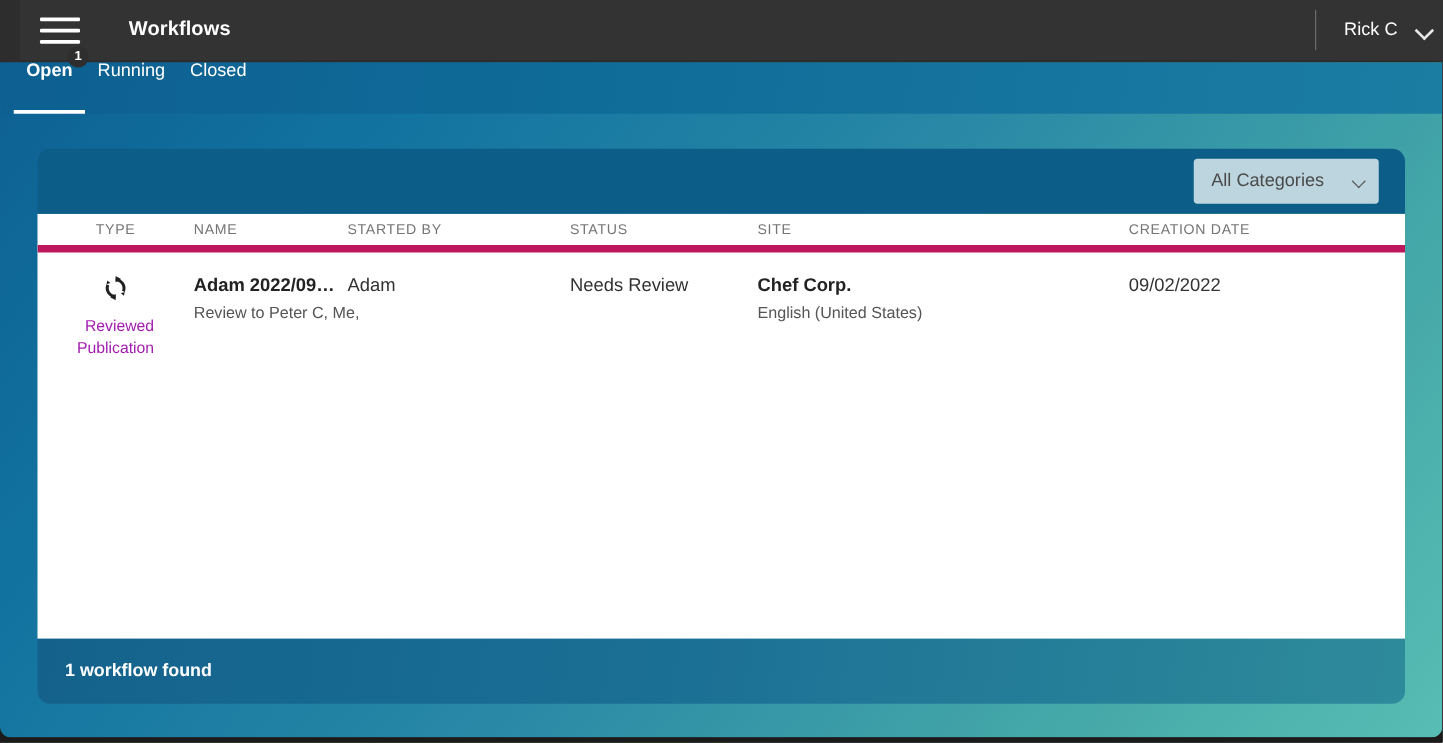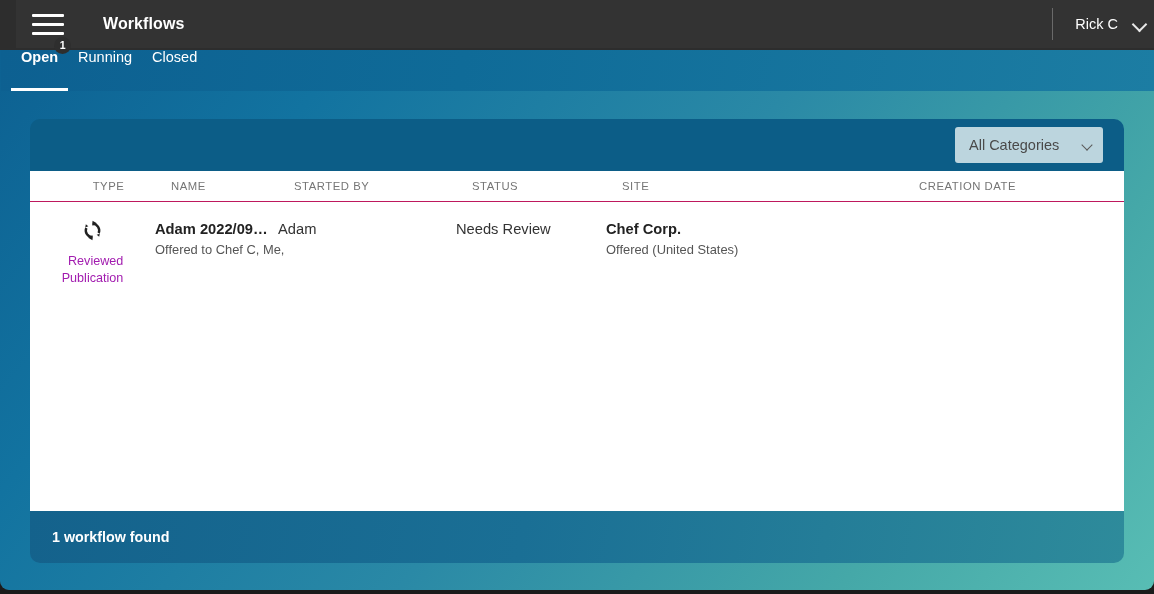--- a/index.html
+++ b/index.html
@@ -252,22 +252,22 @@
   .table-area {
     background: #ffffff;
     height: 340px;
     overflow: hidden;
   }
 
   .thead {
     display: flex;
     align-items: center;
     height: 31px;
-    border-bottom: 1px solid #be185d;
-    padding-left: 16px;
+    border-bottom: 6px solid #be185d;
+    padding-left: 0;
   }
   .th {
     font-size: 11.3px;
     color: #757575;
     letter-spacing: 0.55px;
     font-family: "Liberation Sans", sans-serif;
   }
 
   .col-type   { width: 125px; text-align: center; }
   .col-name   { width: 123px; }
@@ -454,32 +454,33 @@
               </g>
             </svg>
             <div class="type-label">
               <div>Reviewed</div>
               <div>Publication</div>
             </div>
           </div>
 
           <div class="cell-name">
             <div class="name-main">Adam 2022/09…</div>
-            <div class="name-sub">Offered to Chef C, Me,</div>
+            <div class="name-sub">Review to Peter C, Me,</div>
           </div>
 
           <div class="cell-start">Adam</div>
 
           <div class="cell-status">Needs Review</div>
 
           <div class="cell-site">
             <div class="site-main">Chef Corp.</div>
-            <div class="site-sub">Offered (United States)</div>
+            <div class="site-sub">English (United States)</div>
           </div>
 
+          <div class="cell-date">09/02/2022</div>
 
         </div>
 
       </div>
 
       <div class="card-footer">
         <span>1 workflow found</span>
       </div>
 
     </div>

